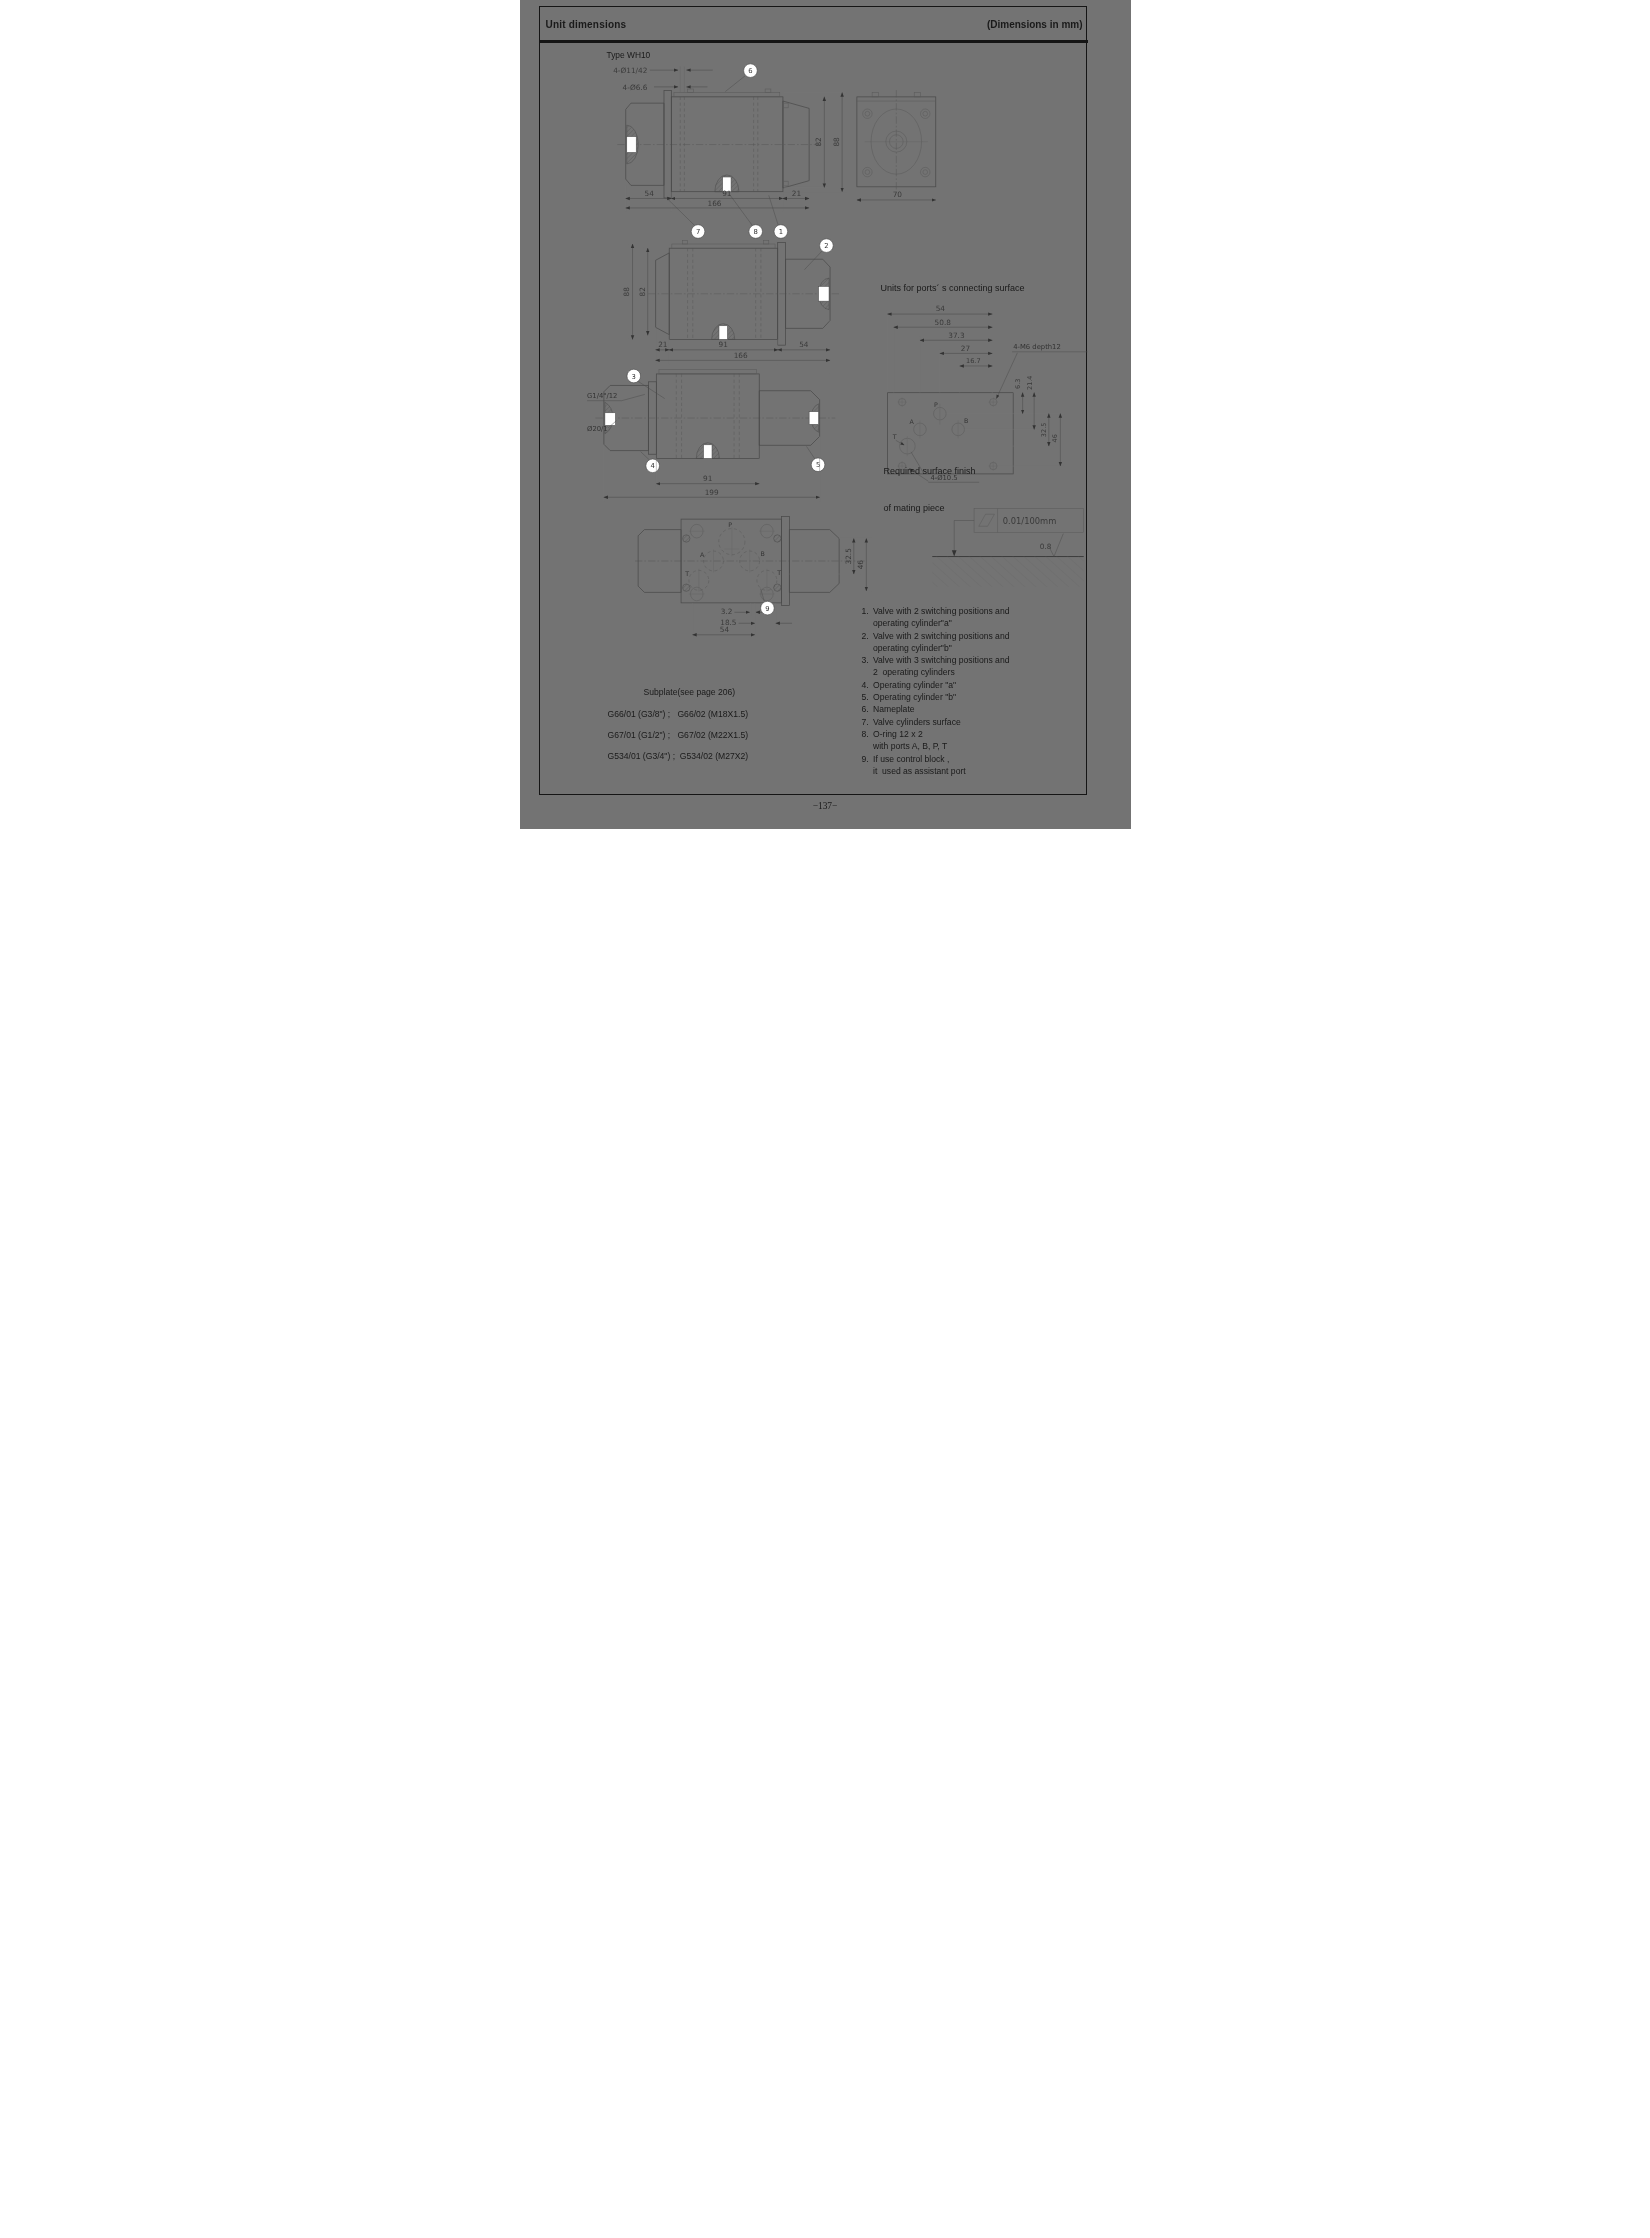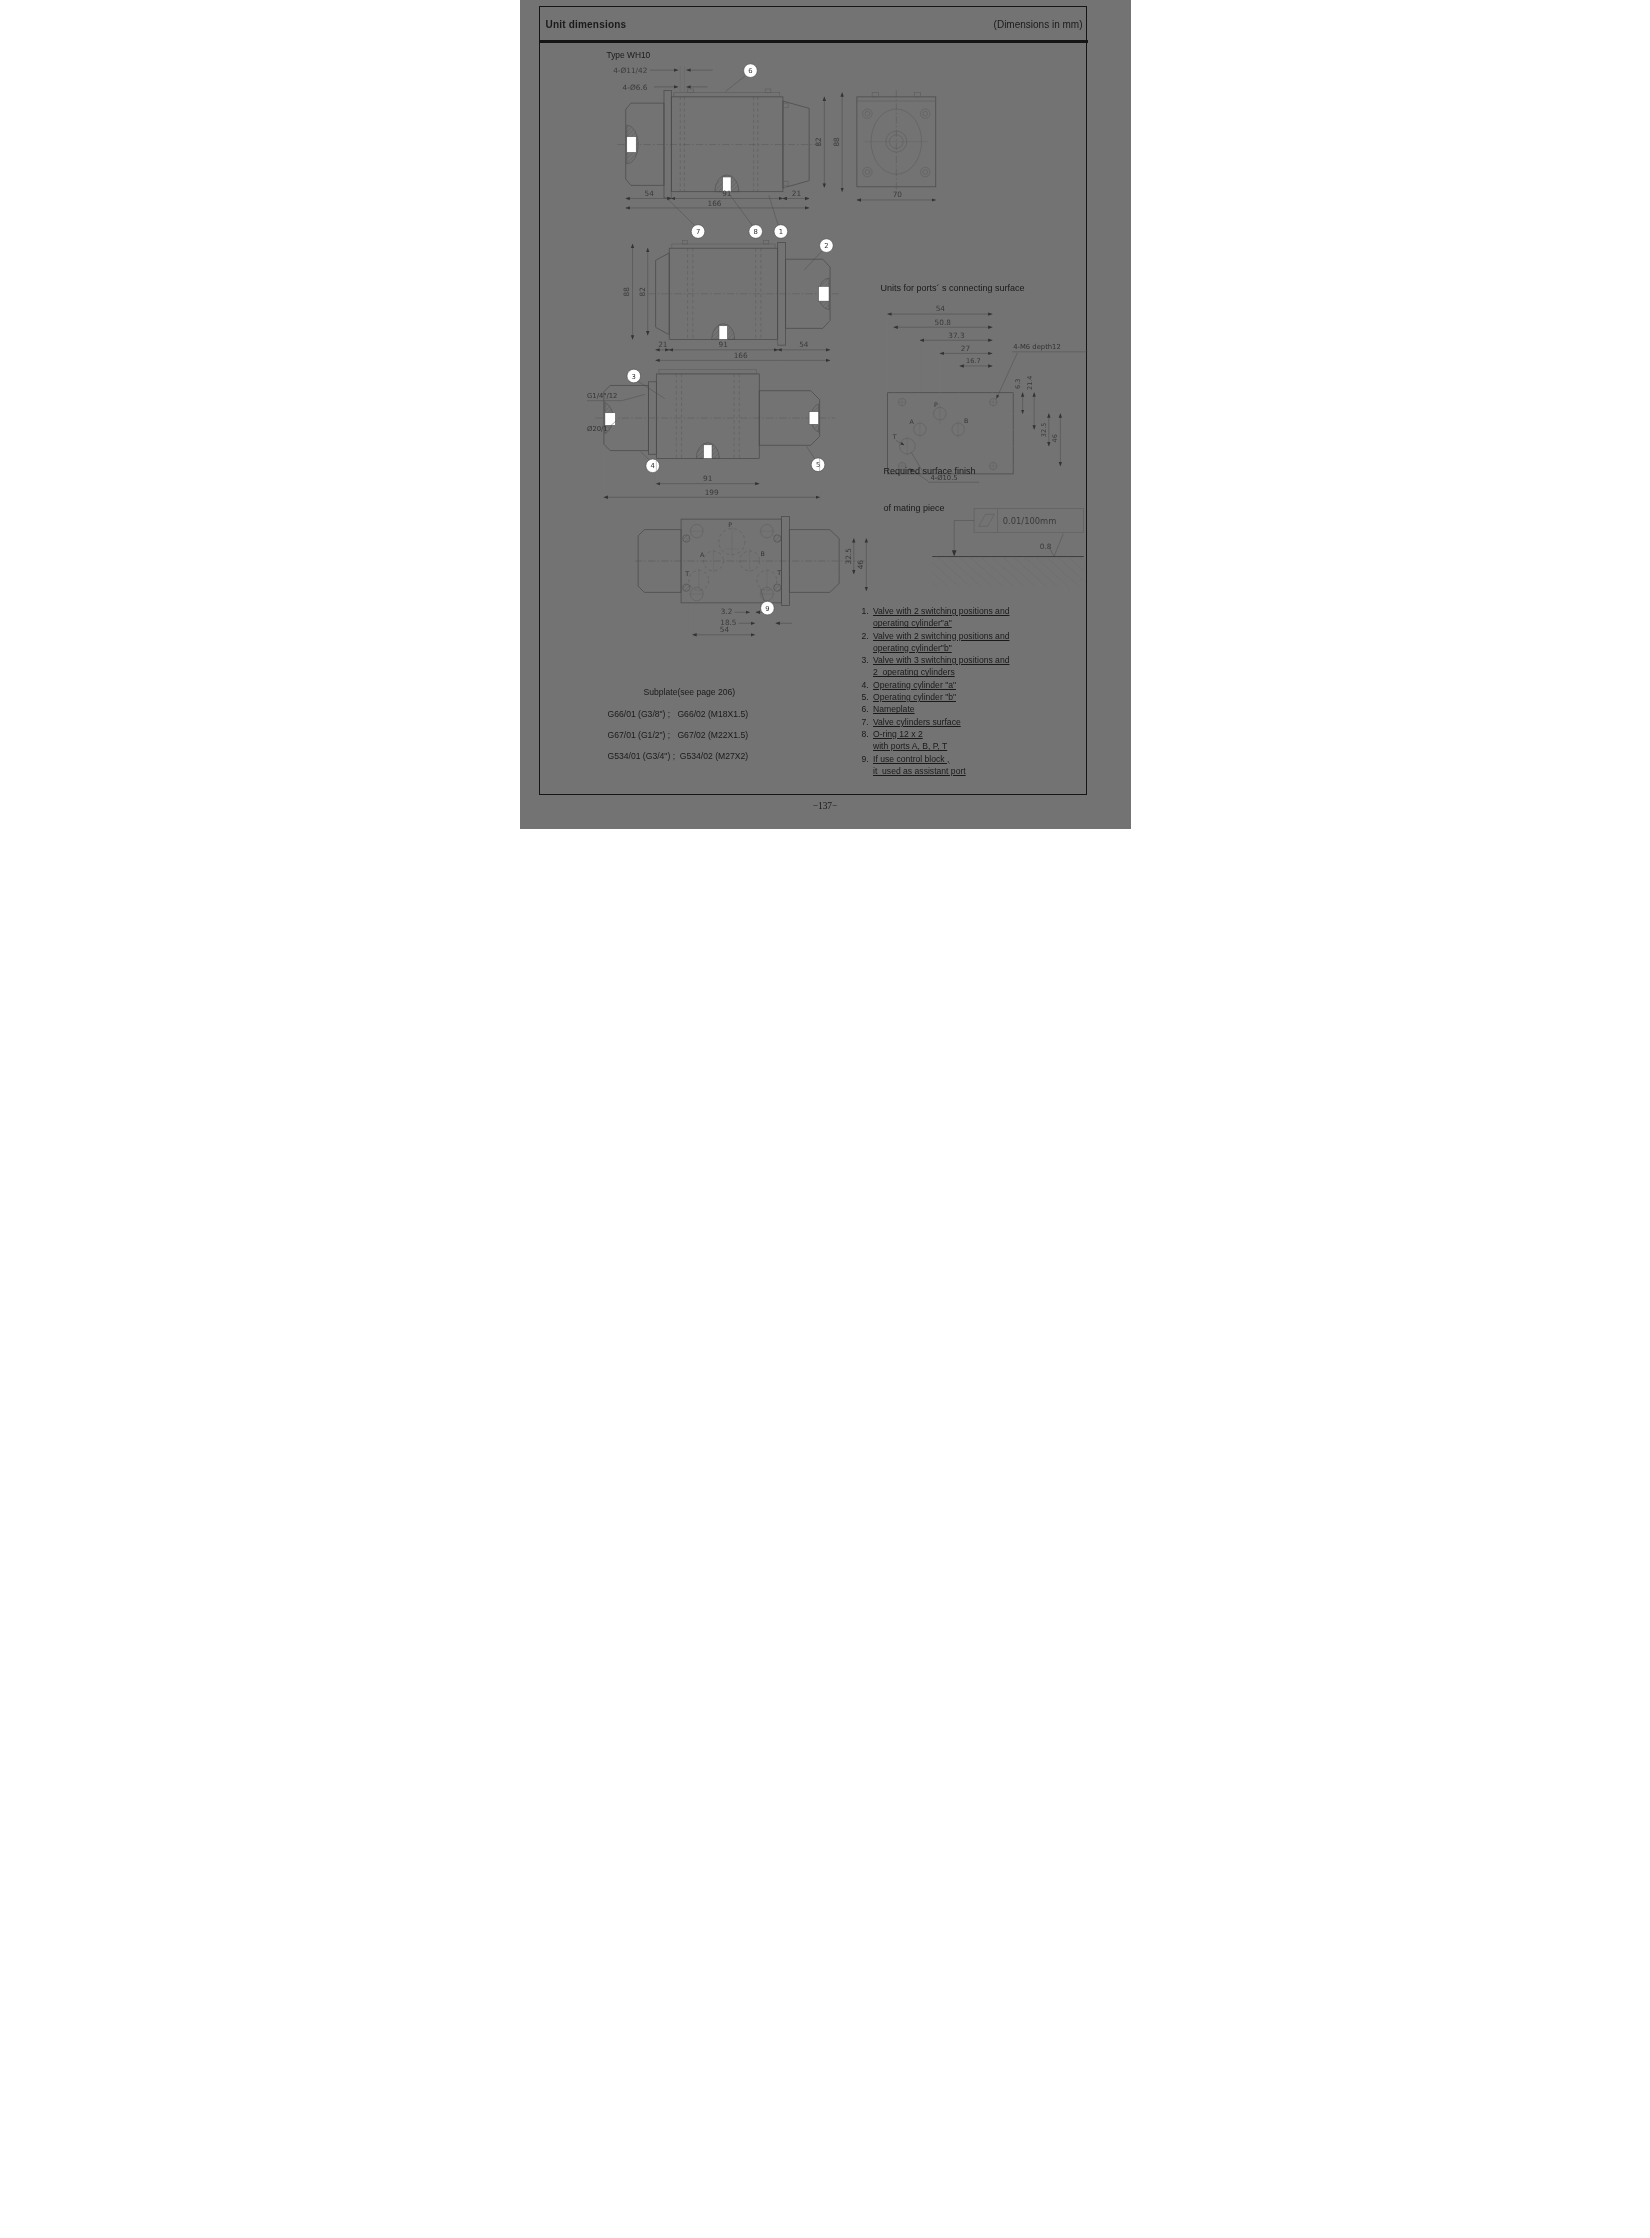--- a/index.html
+++ b/index.html
@@ -1,31 +1,31 @@
 <!DOCTYPE html>
 <html style="font-size:8.4px"><head>
 <meta charset="utf-8">
 <style>
   html,body{margin:0;padding:0;background:#fff;}
   #page{position:relative;width:611px;height:829px;background:#737373;margin:0 auto;
         font-family:"Liberation Sans",sans-serif;color:#1a1a1a;overflow:hidden;}
   #frame{position:absolute;left:19px;top:5.8px;width:546px;height:787px;border:1.6px solid #151515;}
   .hdr-title{position:absolute;left:26px;top:19px;font-size:10px;font-weight:bold;letter-spacing:0.2px;}
-  .hdr-note{position:absolute;right:48px;top:19px;font-size:10px;font-weight:normal;}
+  .hdr-note{position:absolute;right:48px;top:19px;font-size:10px;font-weight:bold;}
   #hdr-rule{position:absolute;left:19px;top:40px;width:549px;height:2.6px;background:#151515;}
   .type-label{position:absolute;left:71px;top:50px;font-size:8.4px;margin-left:16px;}
   .abs{position:absolute;}
   .units-title{left:361px;top:283px;font-size:9px;}
   .rsf1{left:364px;top:466px;font-size:9px;}
   .rsf2{left:364px;top:503px;font-size:9px;}
   .legend{left:342px;top:605px;width:231px;font-size:8.6px;line-height:12.3px;}
   .leg-item{display:flex;}
   .leg-num{width:11.5px;flex:0 0 11.5px;}
   .leg-lines{flex:1;}
-  .leg-lines .l{white-space:pre-wrap;text-decoration:underline;}
+  .leg-lines .l{white-space:pre-wrap;}
   .leg-lines .l:empty{display:none;}
   .subplate{left:88px;top:687px;font-size:8.6px;}
   .sub-title{margin-bottom:11.5px;margin-left:36px;}
   .sub-row{margin-bottom:11px;white-space:pre-wrap;}
   .pageno{left:0;top:801px;width:100%;text-align:center;
           font-family:"Liberation Serif",serif;font-size:9.4px;}
   svg{position:absolute;overflow:visible;}
   svg text{font-family:"DejaVu Sans",sans-serif;}
   .dt{font-size:14px;fill:#3a3a3a;}
   .dts{font-size:12.5px;fill:#3a3a3a;}

